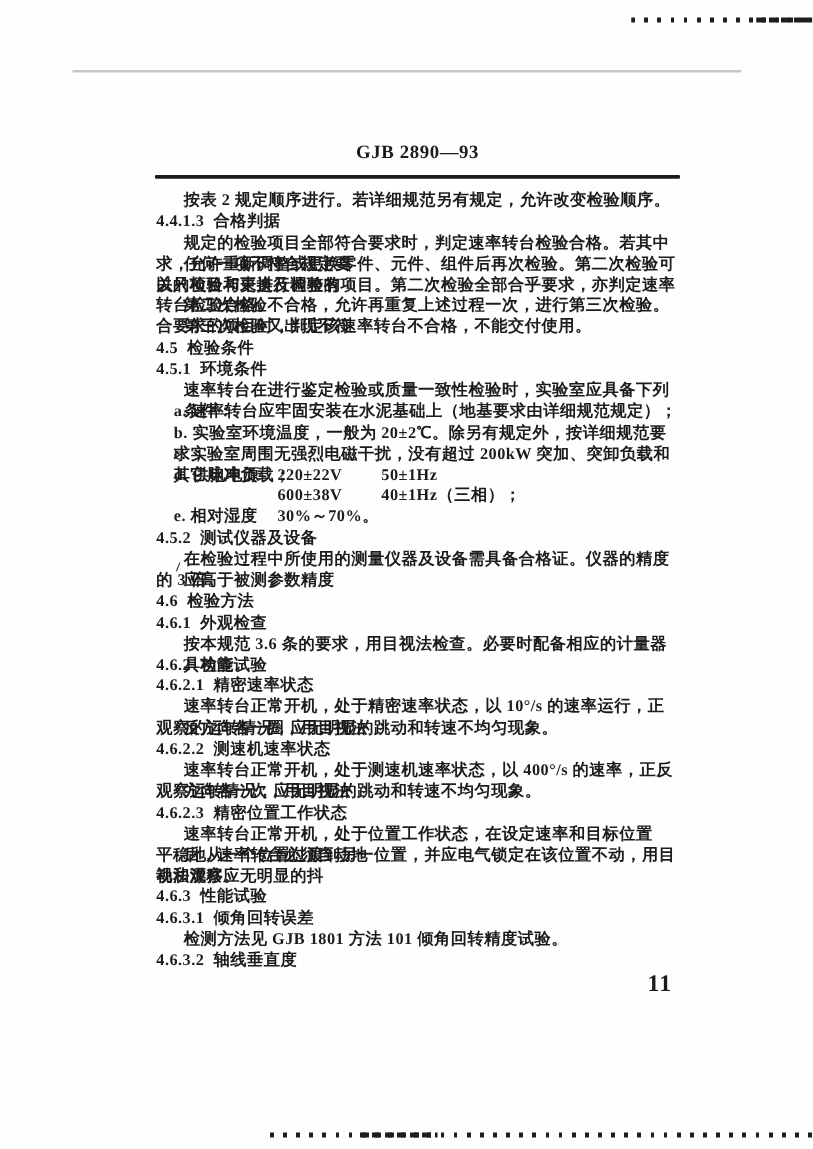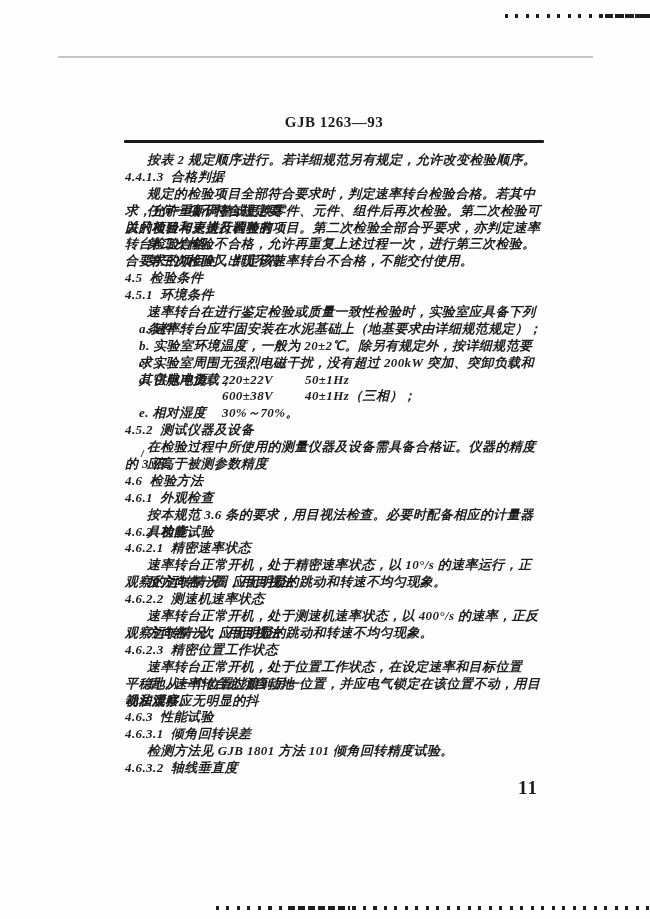--- a/index.html
+++ b/index.html
@@ -36,21 +36,21 @@
     text-align: center;
     font-size: 15px; font-weight: 700; letter-spacing: 0.5px;
   }
   .rule-black {
     position: absolute; top: 140px; left: 124px; width: 420px; height: 3px;
     background: #1b1b1b; border-radius: 1px;
   }
 
   .body-col {
     position: absolute; top: 152px; left: 125px; width: 419px;
-    font-size: 13px; font-weight: 600; letter-spacing: 0.4px; font-style: italic;
+    font-size: 13px; font-weight: 600; letter-spacing: 0.4px;
   }
   .ln {
     height: 16.9px; line-height: 16.9px;
     white-space: pre-wrap; overflow: visible;
   }
   .ln.head   { font-weight: 700; }
   .ln.indent { padding-left: 22px; }
   .ln.list   { padding-left: 14px; }
   .ln.cols   { position: relative; padding-left: 97px; }
   .ln.cols .pfx { position: absolute; left: 14px; top: 0; }
@@ -70,21 +70,21 @@
 <body>
 
 <div class="page">
 
   <div class="dots dots-top">
       <i class="cluster"></i>
     </div>
 
   <div class="rule-gray"></div>
 
-  <div class="doc-number">GJB 1263—93</div>
+  <div class="doc-number">GJB 2890—93</div>
 
   <div class="rule-black"></div>
 
   <div class="body-col">
       <div class="ln indent">按表 2 规定顺序进行。若详细规范另有规定，允许改变检验顺序。</div>
       <div class="ln head">4.4.1.3  合格判据</div>
       <div class="ln indent">规定的检验项目全部符合要求时，判定速率转台检验合格。若其中任何一项不符合规定要</div>
       <div class="ln flush">求，允许重新调整或更换零件、元件、组件后再次检验。第二次检验可以只检验与更换及调整有</div>
       <div class="ln flush">关的项目和未进行检验的项目。第二次检验全部合乎要求，亦判定速率转台检验合格。</div>
       <div class="ln indent">第二次检验不合格，允许再重复上述过程一次，进行第三次检验。第三次检验又出现不符</div>

